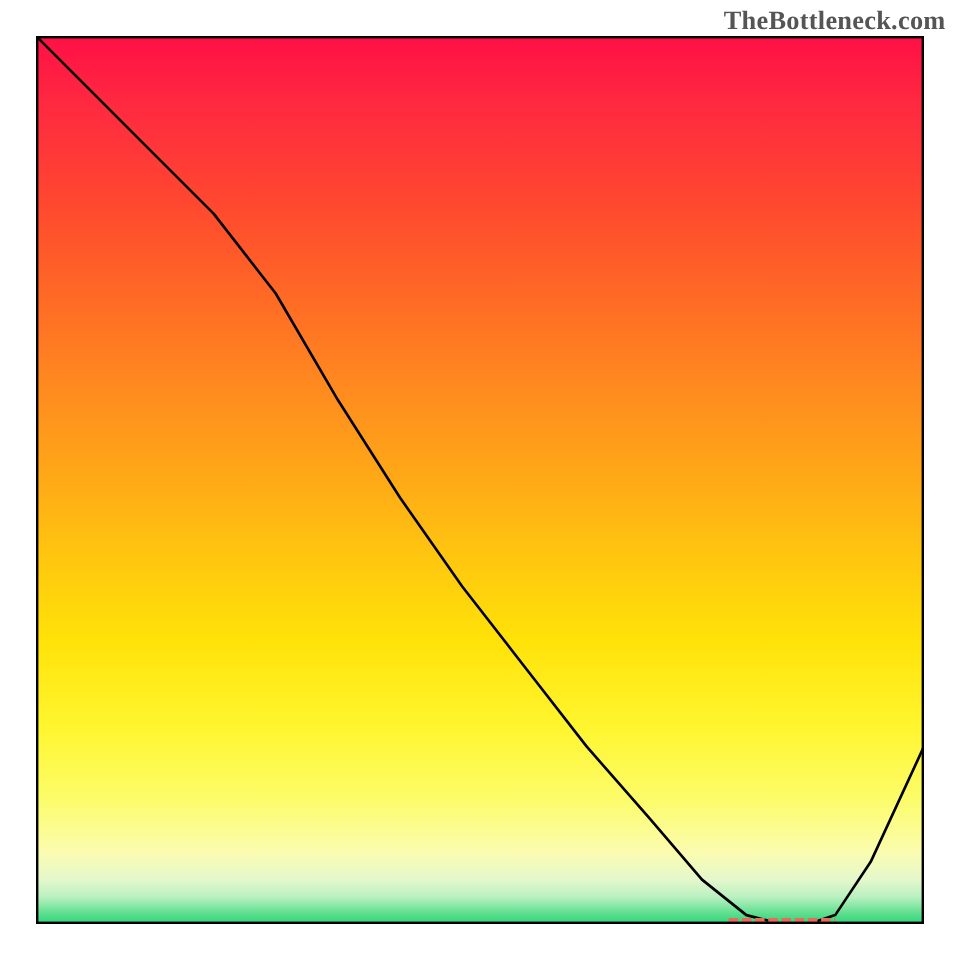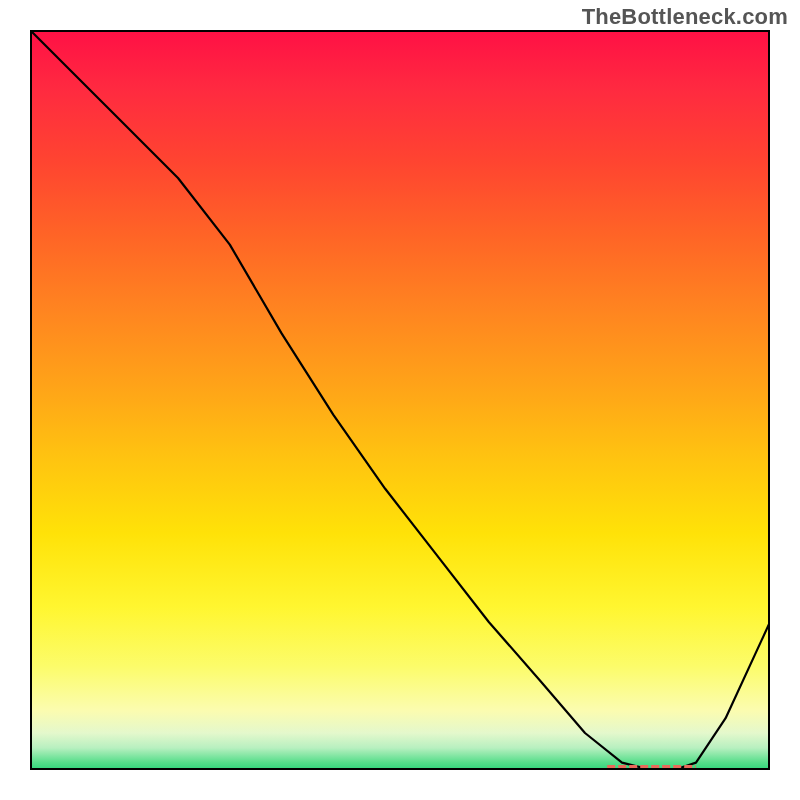--- a/index.html
+++ b/index.html
@@ -8,20 +8,21 @@
     width: 800px;
     height: 800px;
     overflow: hidden;
     background: #fff;
     font-family: Arial, Helvetica, sans-serif;
   }
   .container {
     position: relative;
     width: 800px;
     height: 697px;
+    font-family: Liberation Serif, serif;
   }
   .watermark {
     position: absolute;
     top: 4px;
     right: 12px;
     color: #555;
     font-size: 22px;
     font-weight: bold;
     letter-spacing: 0.2px;
     z-index: 10;

